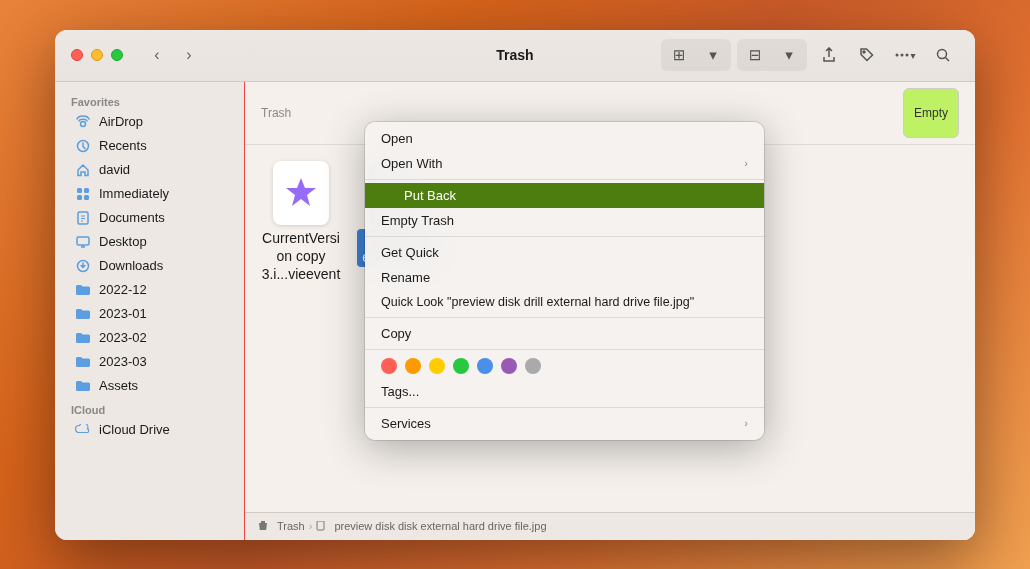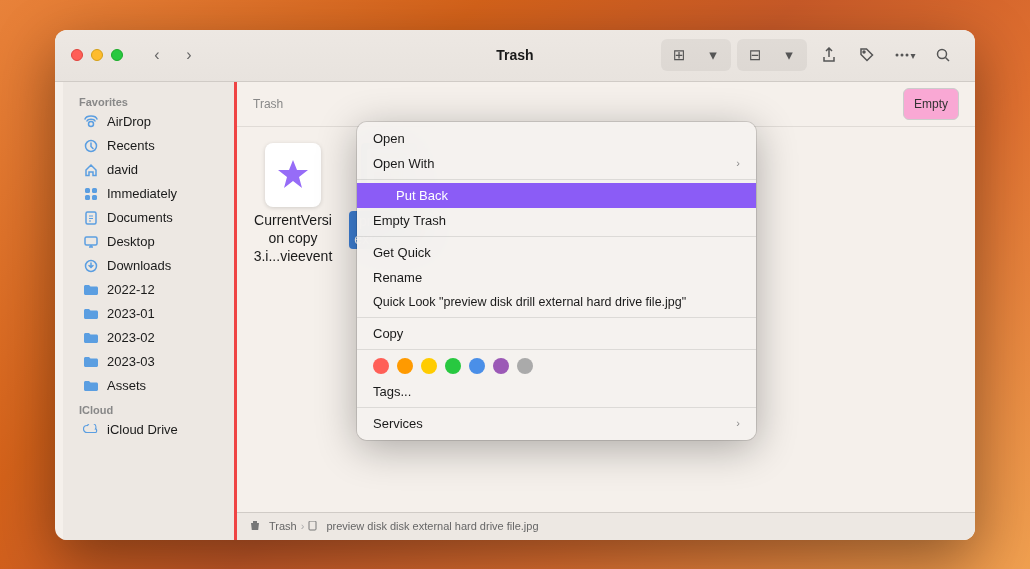--- a/index.html
+++ b/index.html
@@ -101,27 +101,26 @@
       gap: 2px;
     }
     
     .main {
       display: flex;
       flex: 1;
       overflow: hidden;
     }
     
     .sidebar {
-      width: 174px;
+      width: 190px;
       background: rgba(236,231,226,0.9);
-      border-right: 3px solid #ef4444;
+      border-right: 1px solid #ef4444;
       padding: 8px 0;
       overflow-y: auto;
       flex-shrink: 0;
-      margin-left: 8px;
     }
     .sidebar-section-label {
       font-size: 11px;
       font-weight: 600;
       color: #888;
       padding: 6px 16px 2px;
       text-transform: capitalize;
     }
     .sidebar-item {
       display: flex;
@@ -153,24 +152,24 @@
     .content-header {
       padding: 6px 16px;
       font-size: 12px;
       color: #888;
       display: flex;
       align-items: center;
       justify-content: space-between;
       border-bottom: 1px solid #e0dbd6;
     }
     .empty-btn {
-      background: #f9a8d4;
+      background: #bef264;
       border: 1px solid #ccc;
       border-radius: 6px;
-      padding: 8px 10px;
+      padding: 17px 10px;
       font-size: 12px;
       cursor: pointer;
       color: #333;
     }
     .files-area {
       flex: 1;
       padding: 16px;
       display: flex;
       gap: 16px;
       align-items: flex-start;
@@ -236,21 +235,21 @@
     .menu-item {
       display: flex;
       align-items: center;
       padding: 5px 16px;
       font-size: 13px;
       color: #1a1a1a;
       cursor: pointer;
       position: relative;
     }
     .menu-item.highlighted {
-      background: #8b5cf6;
+      background: #4d7c0f;
       color: white;
       padding-left: 39px;
     }
     .menu-item .arrow {
       margin-left: auto;
       font-size: 11px;
       color: #888;
     }
     .menu-divider {
       height: 1px;

